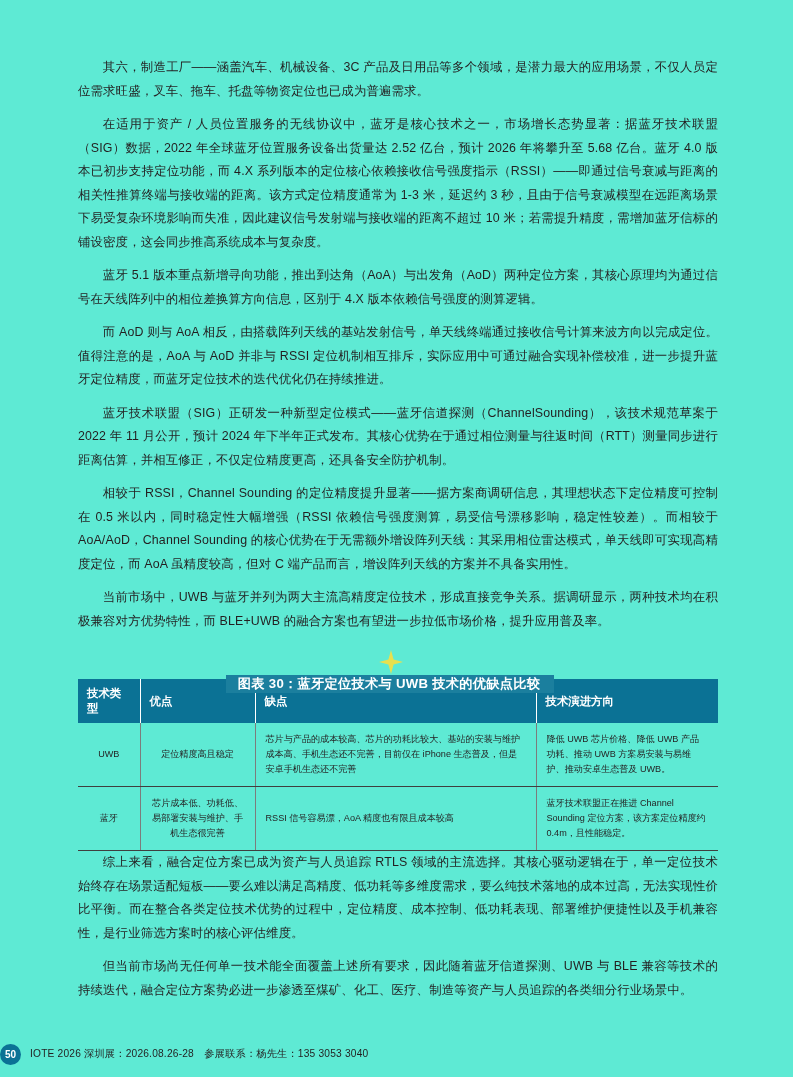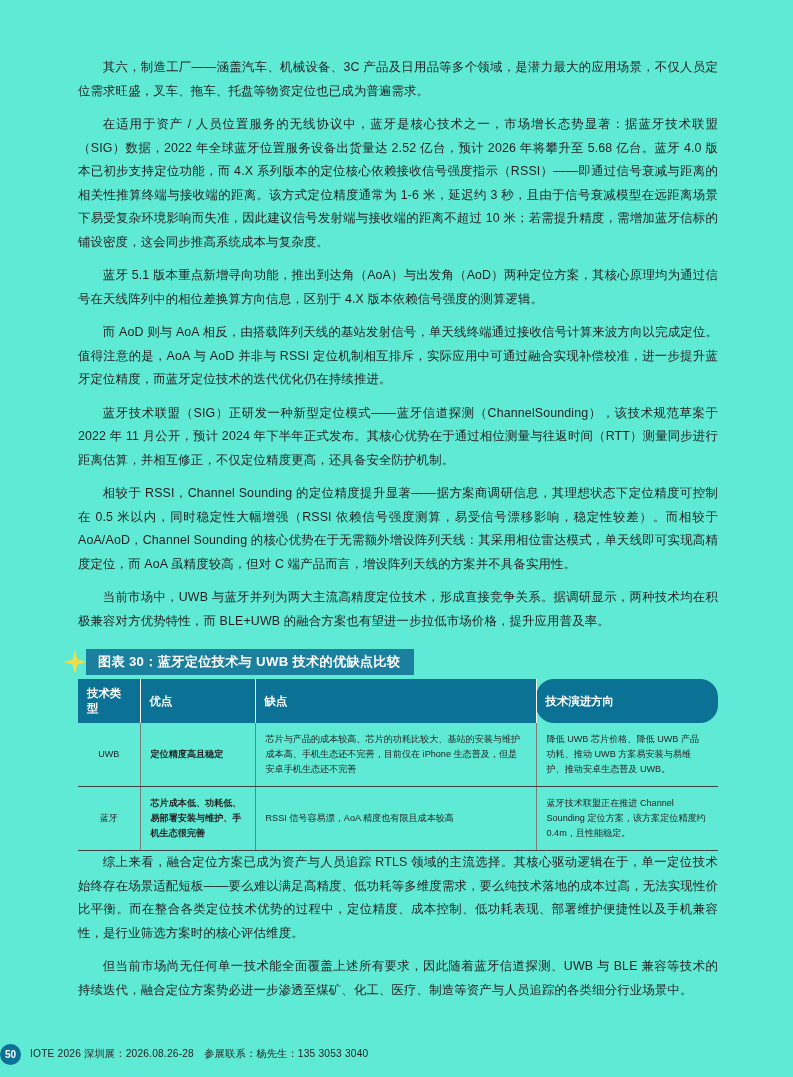--- a/index.html
+++ b/index.html
@@ -36,20 +36,21 @@
   
   .figure-block {
     margin-top: 16px;
     position: relative;
   }
   .fig-title-row {
     display: flex;
     align-items: center;
     height: 26px;
     margin-left: -16px;
+    flex-direction: column;
   }
   .star-icon {
     width: 26px;
     height: 26px;
     flex: 0 0 26px;
     display: block;
     margin-right: -2px;
   }
   .fig-title-bar {
     background: #1b7f9e;
@@ -77,38 +78,38 @@
     color: #ffffff;
     font-size: 11.4px;
     font-weight: bold;
     text-align: left;
     padding: 7px 9px;
     height: 26px;
     box-sizing: border-box;
     border-right: 1px solid #ffffff;
     vertical-align: middle;
   }
-  table.cmp thead th:last-child { border-right: none; border-radius: 18px; }
+  table.cmp thead th:last-child { border-right: none; }
   table.cmp tbody td {
     font-size: 9.1px;
     line-height: 15px;
     color: #231f20;
     padding: 9px 10px;
     vertical-align: middle;
     border-bottom: 1px solid #3f3f3f;
     border-right: 1px solid #7c7c7c;
     box-sizing: border-box;
   }
   table.cmp tbody td:last-child { border-right: none; }
   table.cmp tbody tr:last-child td { border-bottom: 1px solid #3f3f3f; }
   td.c-type {
     text-align: center;
     border-right: 1px solid #7c7c7c;
   }
-  td.c-pro  { text-align: left; font-weight: bold; }
+  td.c-pro  { text-align: center; }
   td.c-con  { text-align: left; }
   td.c-evo  { text-align: left; }
 
   .after-table { margin-top: 18px; }
 
   
   .footer {
     position: absolute;
     left: 0;
     bottom: 0;
@@ -140,21 +141,21 @@
   }
 </style>
 </head>
 <body>
 
 <div class="page">
 
   <div class="content">
 
     <p class="para">其六，制造工厂——涵盖汽车、机械设备、3C 产品及日用品等多个领域，是潜力最大的应用场景，不仅人员定位需求旺盛，叉车、拖车、托盘等物资定位也已成为普遍需求。</p>
-    <p class="para">在适用于资产 / 人员位置服务的无线协议中，蓝牙是核心技术之一，市场增长态势显著：据蓝牙技术联盟（SIG）数据，2022 年全球蓝牙位置服务设备出货量达 2.52 亿台，预计 2026 年将攀升至 5.68 亿台。蓝牙 4.0 版本已初步支持定位功能，而 4.X 系列版本的定位核心依赖接收信号强度指示（RSSI）——即通过信号衰减与距离的相关性推算终端与接收端的距离。该方式定位精度通常为 1-6 米，延迟约 3 秒，且由于信号衰减模型在远距离场景下易受复杂环境影响而失准，因此建议信号发射端与接收端的距离不超过 10 米；若需提升精度，需增加蓝牙信标的铺设密度，这会同步推高系统成本与复杂度。</p>
+    <p class="para">在适用于资产 / 人员位置服务的无线协议中，蓝牙是核心技术之一，市场增长态势显著：据蓝牙技术联盟（SIG）数据，2022 年全球蓝牙位置服务设备出货量达 2.52 亿台，预计 2026 年将攀升至 5.68 亿台。蓝牙 4.0 版本已初步支持定位功能，而 4.X 系列版本的定位核心依赖接收信号强度指示（RSSI）——即通过信号衰减与距离的相关性推算终端与接收端的距离。该方式定位精度通常为 1-3 米，延迟约 3 秒，且由于信号衰减模型在远距离场景下易受复杂环境影响而失准，因此建议信号发射端与接收端的距离不超过 10 米；若需提升精度，需增加蓝牙信标的铺设密度，这会同步推高系统成本与复杂度。</p>
     <p class="para">蓝牙 5.1 版本重点新增寻向功能，推出到达角（AoA）与出发角（AoD）两种定位方案，其核心原理均为通过信号在天线阵列中的相位差换算方向信息，区别于 4.X 版本依赖信号强度的测算逻辑。</p>
     <p class="para">而 AoD 则与 AoA 相反，由搭载阵列天线的基站发射信号，单天线终端通过接收信号计算来波方向以完成定位。值得注意的是，AoA 与 AoD 并非与 RSSI 定位机制相互排斥，实际应用中可通过融合实现补偿校准，进一步提升蓝牙定位精度，而蓝牙定位技术的迭代优化仍在持续推进。</p>
     <p class="para">蓝牙技术联盟（SIG）正研发一种新型定位模式——蓝牙信道探测（ChannelSounding），该技术规范草案于 2022 年 11 月公开，预计 2024 年下半年正式发布。其核心优势在于通过相位测量与往返时间（RTT）测量同步进行距离估算，并相互修正，不仅定位精度更高，还具备安全防护机制。</p>
     <p class="para">相较于 RSSI，Channel Sounding 的定位精度提升显著——据方案商调研信息，其理想状态下定位精度可控制在 0.5 米以内，同时稳定性大幅增强（RSSI 依赖信号强度测算，易受信号漂移影响，稳定性较差）。而相较于 AoA/AoD，Channel Sounding 的核心优势在于无需额外增设阵列天线：其采用相位雷达模式，单天线即可实现高精度定位，而 AoA 虽精度较高，但对 C 端产品而言，增设阵列天线的方案并不具备实用性。</p>
     <p class="para">当前市场中，UWB 与蓝牙并列为两大主流高精度定位技术，形成直接竞争关系。据调研显示，两种技术均在积极兼容对方优势特性，而 BLE+UWB 的融合方案也有望进一步拉低市场价格，提升应用普及率。</p>
 
     <div class="figure-block">
 
       <div class="fig-title-row">
         <svg class="star-icon" viewBox="0 0 26 26">

